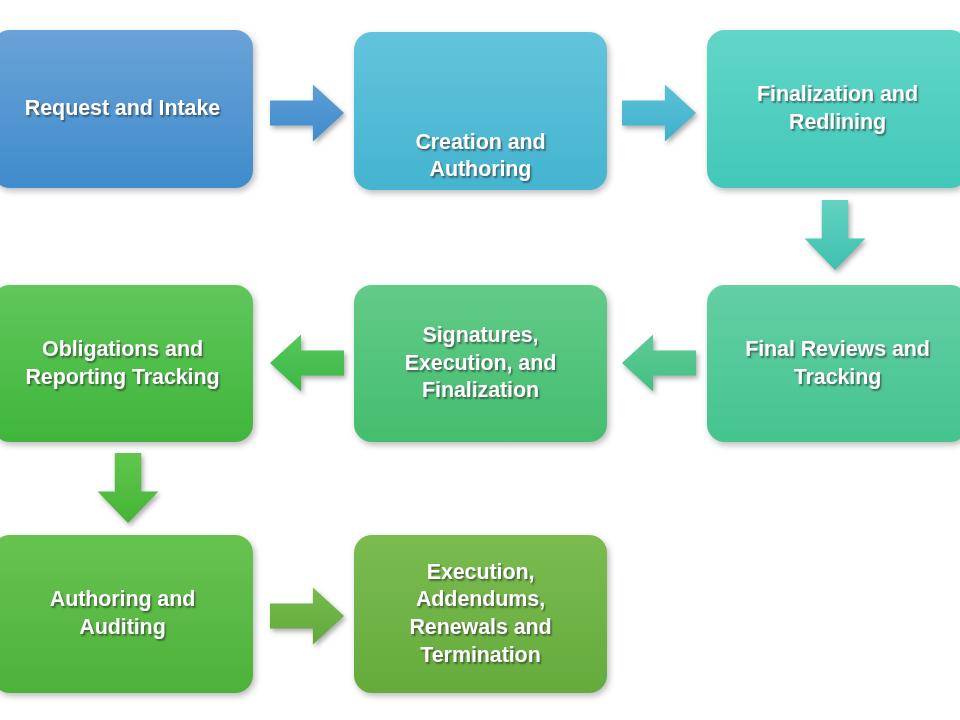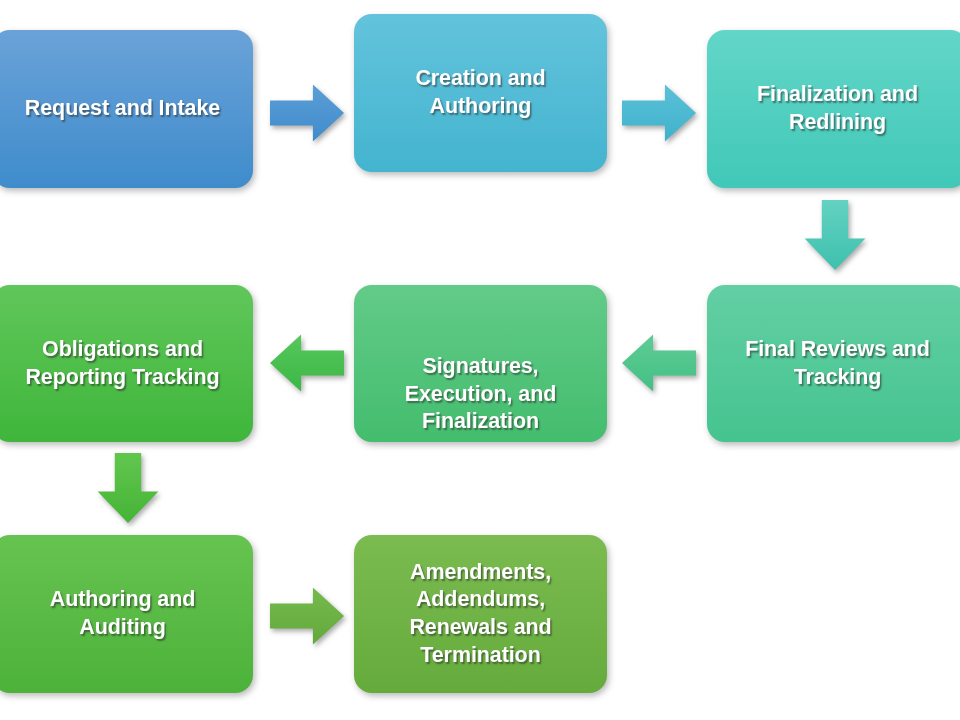--- a/index.html
+++ b/index.html
@@ -50,40 +50,40 @@
   }
   .arrow svg { display: block; width: 100%; height: 100%; }
 </style>
 </head>
 <body>
 
 <div id="canvas" style="background: rgb(255, 255, 255);">
     <div class="node" style="left: -8px; top: 30px; width: 261px; height: 158px; background: linear-gradient(rgb(106, 162, 216) 0%, rgb(63, 140, 204) 100%);">
       <span class="label">Request and Intake</span>
     </div>
-    <div class="node" style="left: 354px; top: 14px; width: 253px; height: 158px; background: linear-gradient(rgb(99, 195, 220) 0%, rgb(68, 180, 207) 100%);">
+    <div class="node" style="left: 354px; top: 32px; width: 253px; height: 158px; background: linear-gradient(rgb(99, 195, 220) 0%, rgb(68, 180, 207) 100%); align-items: flex-end;">
       <span class="label">Creation and Authoring</span>
     </div>
     <div class="node" style="left: 707px; top: 30px; width: 261px; height: 158px; background: linear-gradient(rgb(98, 214, 200) 0%, rgb(65, 200, 184) 100%);">
       <span class="label">Finalization and Redlining</span>
     </div>
     <div class="node" style="left: 707px; top: 285px; width: 261px; height: 157px; background: linear-gradient(rgb(99, 207, 164) 0%, rgb(69, 196, 143) 100%);">
       <span class="label">Final Reviews and Tracking</span>
     </div>
-    <div class="node" style="left: 354px; top: 285px; width: 253px; height: 157px; background: linear-gradient(rgb(98, 203, 136) 0%, rgb(68, 189, 110) 100%); align-items: flex-end;">
+    <div class="node" style="left: 354px; top: 285px; width: 253px; height: 157px; background: linear-gradient(rgb(98, 203, 136) 0%, rgb(68, 189, 110) 100%);">
       <span class="label">Signatures, Execution, and Finalization</span>
     </div>
     <div class="node" style="left: -8px; top: 285px; width: 261px; height: 157px; background: linear-gradient(rgb(96, 199, 90) 0%, rgb(63, 182, 59) 100%);">
       <span class="label">Obligations and Reporting Tracking</span>
     </div>
     <div class="node" style="left: -8px; top: 535px; width: 261px; height: 158px; background: linear-gradient(rgb(103, 195, 80) 0%, rgb(76, 178, 58) 100%);">
       <span class="label">Authoring and Auditing</span>
     </div>
     <div class="node" style="left: 354px; top: 535px; width: 253px; height: 158px; background: linear-gradient(rgb(123, 187, 80) 0%, rgb(101, 171, 60) 100%);">
-      <span class="label">Amendments, Addendums, Renewals and Termination</span>
+      <span class="label">Execution, Addendums, Renewals and Termination</span>
     </div>
     <div class="arrow" style="left: 270px; top: 82px; width: 74px; height: 62px;">
       <svg viewBox="0 0 100 100" preserveAspectRatio="none">
         <defs>
           <linearGradient id="g-arrow-request-to-creation" x1="0%" y1="0%" x2="0%" y2="100%">
             <stop offset="0%" stop-color="#5c9ed6"></stop>
             <stop offset="100%" stop-color="#3f8ccc"></stop>
           </linearGradient>
         </defs>
         <path d="M0,30 L58,30 L58,4 L100,50 L58,96 L58,70 L0,70 Z" fill="url(#g-arrow-request-to-creation)"></path>

